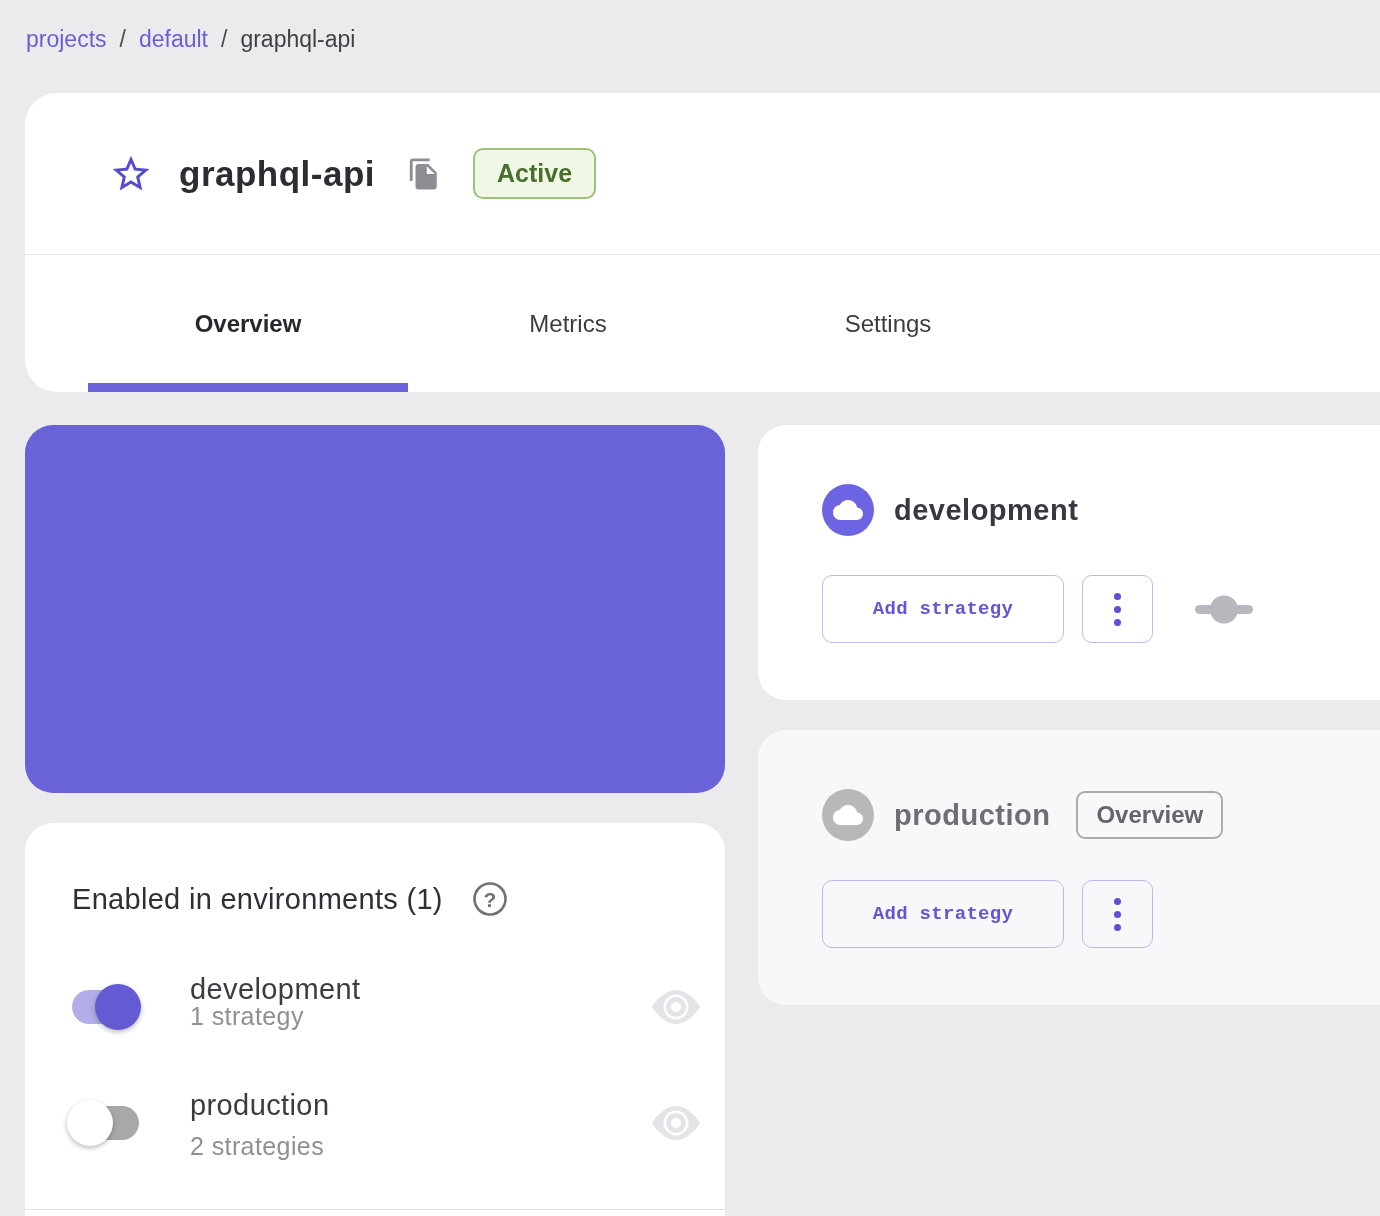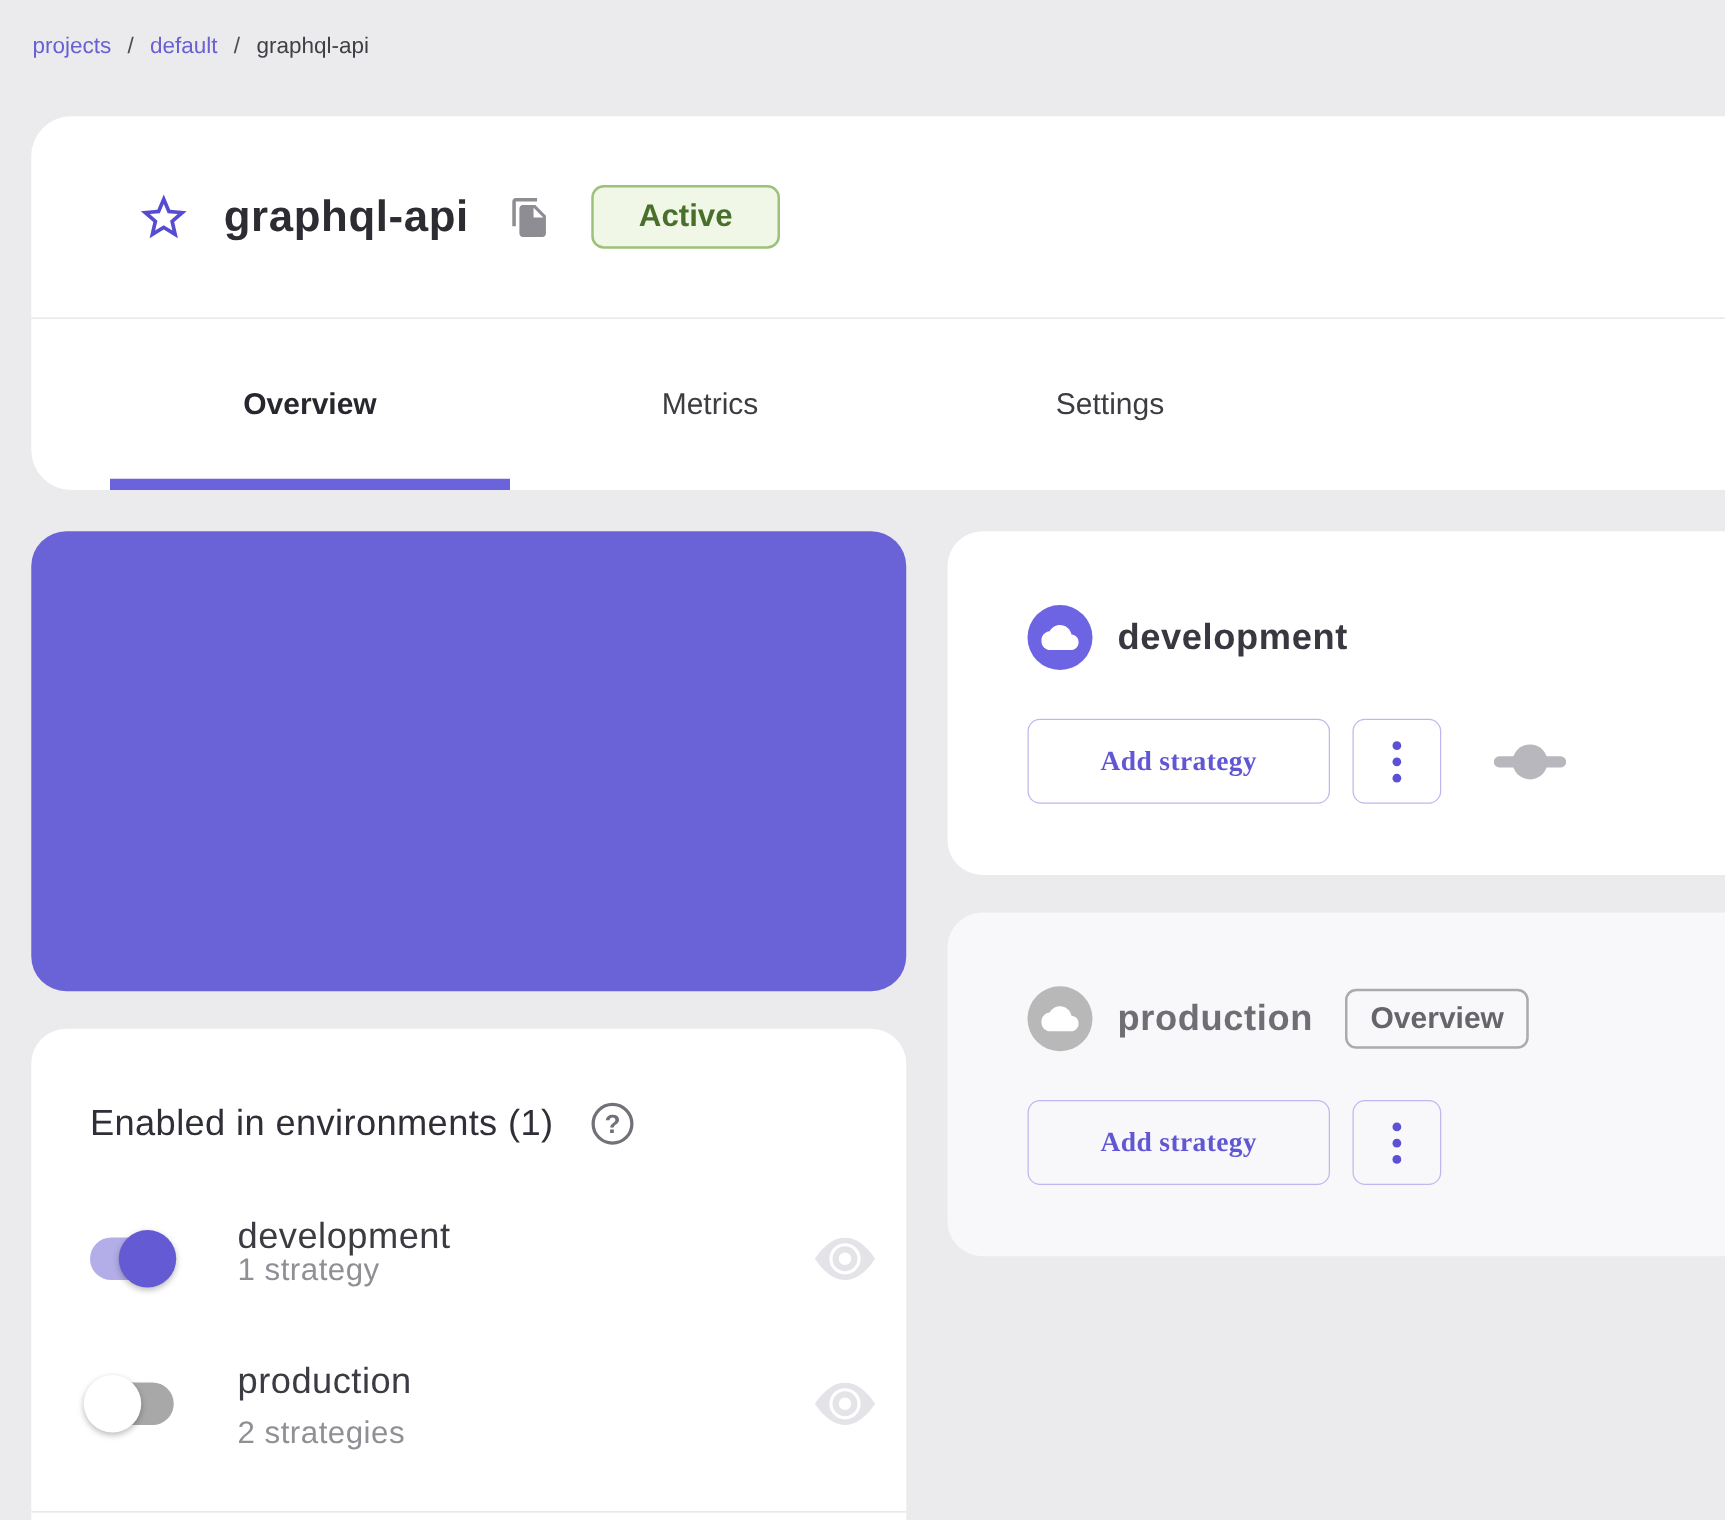--- a/index.html
+++ b/index.html
@@ -4,33 +4,33 @@
 <style>
   * { margin:0; padding:0; box-sizing:border-box; }
   html,body { background:#ebebed; }
   .page {
     position:relative; width:1380px; height:1216px;
     background:#ebebed; overflow:hidden;
     font-family:"Liberation Sans","DejaVu Sans",sans-serif;
     color:#39373f;
   }
   
-  .breadcrumb { position:absolute; left:26px; top:26px; font-size:18px; display:flex; gap:13px; align-items:center; }
+  .breadcrumb { position:absolute; left:26px; top:26px; font-size:23px; display:flex; gap:13px; align-items:center; }
   .breadcrumb a { color:#6a60d2; text-decoration:none; cursor:pointer; }
   .breadcrumb .sep { color:#4c4c52; }
   .breadcrumb .current { color:#3f3f45; }
 
   
   .header-card { position:absolute; left:25px; top:93px; right:-50px; height:299px;
     background:#fff; border-radius:32px; }
   .header-row { display:flex; align-items:center; height:161px; padding-left:84px; }
   .star-btn { background:none; border:none; cursor:pointer; width:44px; height:44px; display:flex; align-items:center; justify-content:center; }
   .feature-title { font-size:35px; font-weight:700; color:#2e2c33; margin-left:26px; letter-spacing:.5px; }
   .copy-btn { background:none; border:none; cursor:pointer; margin-left:32px; display:flex; }
-  .badge-active { margin-left:32px; padding:9px 36px; border:2px solid #9cc27a; border-radius:10px;
+  .badge-active { margin-left:32px; padding:9px 22px; border:2px solid #9cc27a; border-radius:10px;
     background:#f0f7e6; color:#49702a; font-weight:700; font-size:25px; }
   .header-divider { height:1px; background:#e3e3e5; }
   .tabs { display:flex; height:137px; padding-left:63px; }
   .tab { width:320px; display:flex; align-items:center; justify-content:center;
     font-size:24px; color:#3c3c42; position:relative; cursor:pointer; }
   .tab.active { font-weight:700; color:#29272e; }
   .tab .indicator { position:absolute; left:0; right:0; bottom:0; height:9px; background:#6a63dc; }
 
   
   .release-card { position:absolute; left:25px; top:425px; width:700px; height:368px;
@@ -49,22 +49,22 @@
   .cloud-circle { width:52px; height:52px; border-radius:50%; display:flex; align-items:center; justify-content:center; }
   .cloud-circle.purple { background:#6d64e3; }
   .cloud-circle.gray   { background:#b8b8b8; }
   .env-name { font-size:29px; font-weight:700; letter-spacing:.5px; }
   .env-card.dev  .env-name { color:#39373f; }
   .env-card.prod .env-name { color:#6e6e74; }
   .badge-disabled { margin-left:6px; padding:8px 18px; border:2px solid #ababab; border-radius:9px;
     color:#65656b; font-weight:700; font-size:24px; background:transparent; }
   .env-actions { position:absolute; left:64px; top:150px; display:flex; align-items:center; gap:18px; }
   .btn-add-strategy { width:242px; height:68px; border:1px solid #beb7f0; border-radius:10px;
-    color:#6157d5; font-size:22px; font-weight:700; cursor:pointer; letter-spacing:.3px;
-    font-family:Liberation Serif, serif; background:#fff; }
+    color:#6157d5; font-size:19px; font-weight:700; cursor:pointer; letter-spacing:.3px;
+    font-family:Liberation Mono, monospace; background:#fff; }
   .env-card.prod .btn-add-strategy { background:transparent; }
   .btn-kebab { width:71px; height:68px; border:1px solid #beb7f0; border-radius:10px; background:transparent;
     display:flex; flex-direction:column; align-items:center; justify-content:center; gap:6px; cursor:pointer; }
   .btn-kebab .dot { width:7px; height:7px; border-radius:50%; background:#5b50d6; }
   .strategy-indicator { margin-left:24px; display:flex; }
 
   
   .enabled-card { position:absolute; left:25px; top:823px; width:700px; height:520px;
     background:#fff; border-radius:28px; }
   .enabled-head { position:absolute; left:47px; top:57px; display:flex; align-items:center; gap:28px; }

